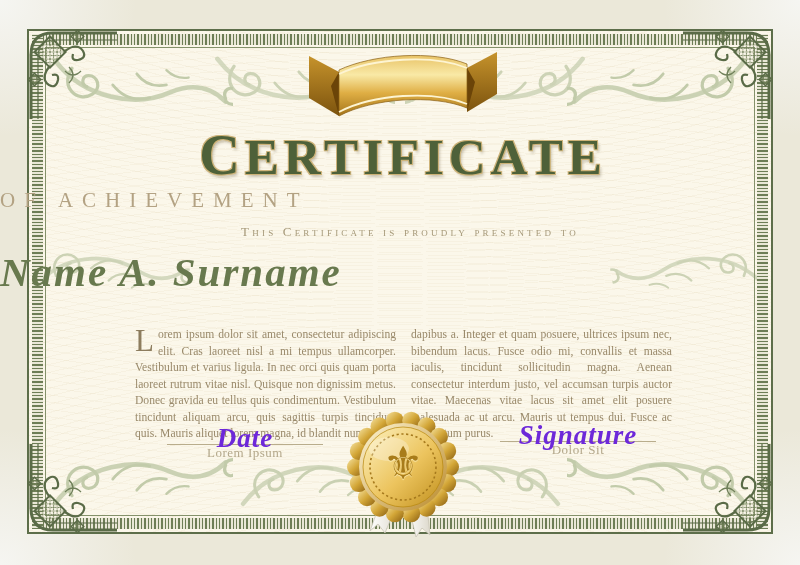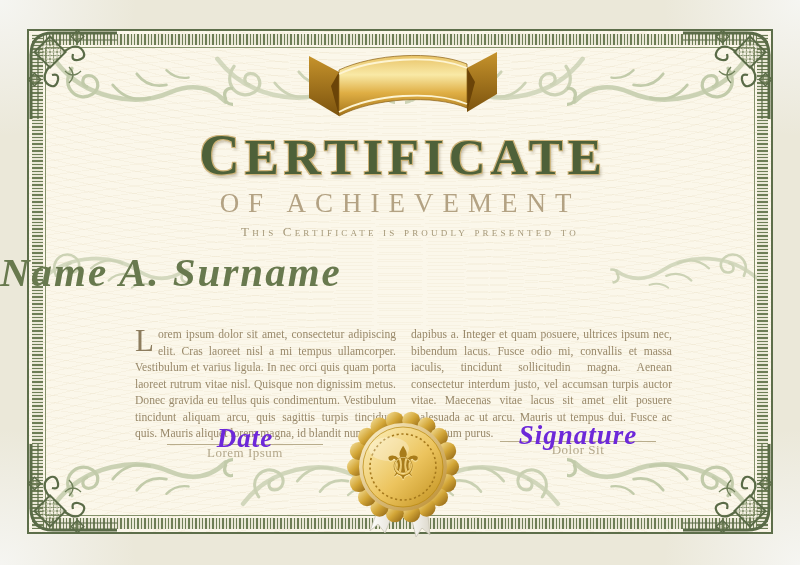--- a/index.html
+++ b/index.html
@@ -48,22 +48,22 @@
   .title{
     position:absolute;top:123px;left:0;right:0;z-index:8;
     text-align:center;font-size:51px;font-weight:bold;letter-spacing:5px;
     color:#4e6139;
     text-shadow:-1px -1px 0 #cdb379,1px -1px 0 #cdb379,-1px 1px 0 #cdb379,
                  1px 1px 0 #cdb379,2px 3px 3px rgba(70,55,20,.28);
     padding-left:6px;
   }
   .title::first-letter{font-size:1.1em;}
   .subtitle{
-    position:absolute;top:188px;left:0;right:0;z-index:8;text-align:center;
-    font-size:27px;letter-spacing:9px;color:#b3a283;
+    position:absolute;top:188px;left:0;right:0;z-index:8;
+    font-size:21px;letter-spacing:9px;color:#b3a283;
   }
   .presented{
     position:absolute;top:224px;left:0;right:0;z-index:8;text-align:center;
     font-size:13px;letter-spacing:3.2px;color:#a59878;font-variant:small-caps;padding-left:20px;
   }
   .name{
     position:absolute;top:248px;left:0;right:0;z-index:8;text-align:left;
     font-style:italic;font-weight:bold;font-size:41px;letter-spacing:2px;color:#68794e;
   }
   .bodytext{

